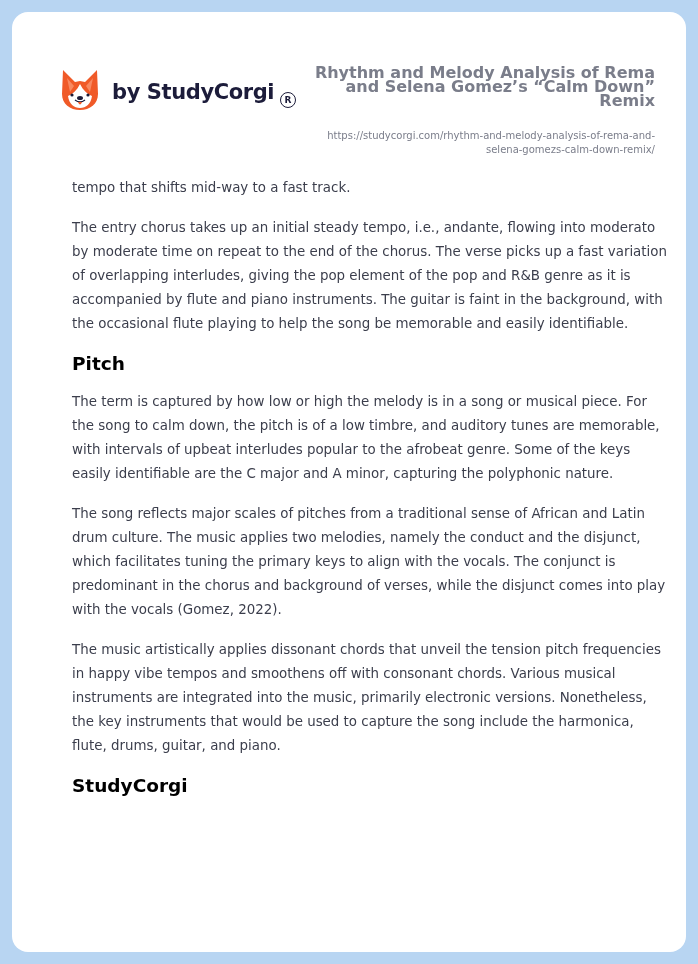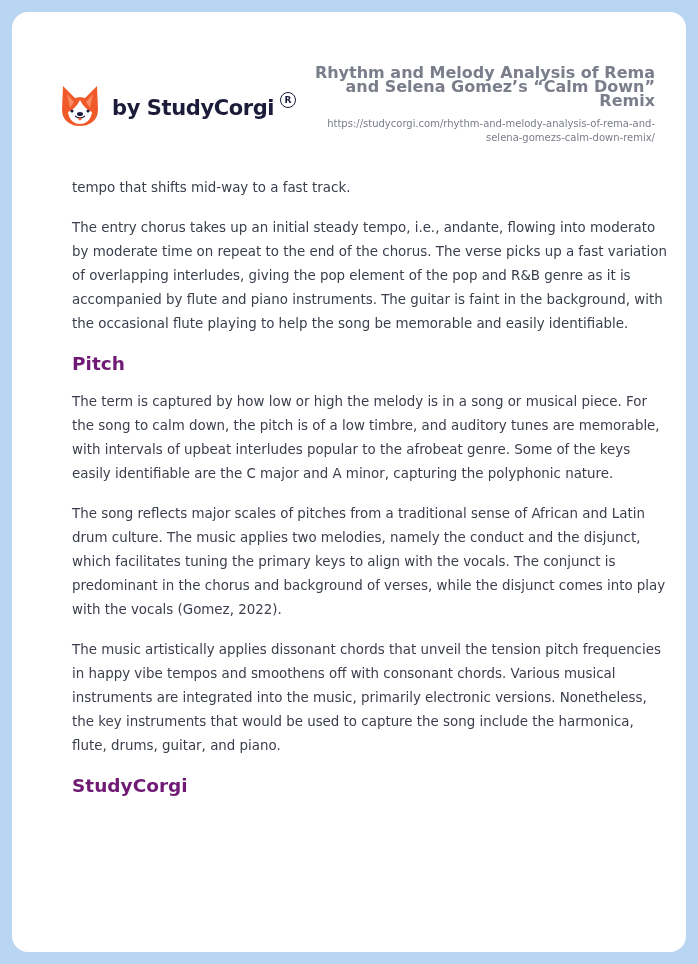--- a/index.html
+++ b/index.html
@@ -17,21 +17,21 @@
     background: #ffffff;
     border-radius: 16px;
     overflow: hidden;
   }
   .header {
     position: absolute;
     left: 0; top: 0; width: 674px; height: 150px;
   }
   .logo {
     position: absolute;
-    left: 48px; top: 72px;
+    left: 48px; top: 56px;
     display: flex; align-items: center;
   }
   .logo svg { display: block; }
   .brand {
     margin-left: 12px;
     font-family: "DejaVu Sans", sans-serif;
     font-weight: bold;
     font-size: 21px;
     color: #1c1c3a;
     letter-spacing: -0.4px;
@@ -58,21 +58,21 @@
     text-align: right;
   }
   .meta-title {
     font-family: "DejaVu Sans", sans-serif;
     font-weight: bold;
     font-size: 16px;
     line-height: 14px;
     color: #7a7d8a;
   }
   .meta-url {
-    margin-top: 9px;
+    margin-top: 21px;
     font-family: "DejaVu Sans", sans-serif;
     font-size: 10px;
     line-height: 14px;
     color: #7a7d8a;
   }
   .content {
     position: absolute;
     left: 60px; top: 164px;
     width: 600px;
     color: #3b3e4c;
@@ -80,21 +80,21 @@
     font-size: 13.4px;
     line-height: 24px;
   }
   .content p { margin: 0 0 16px 0; }
   .content h2 {
     margin: 4px 0 14px 0;
     font-family: "DejaVu Sans", sans-serif;
     font-weight: bold;
     font-size: 18.5px;
     line-height: 24px;
-    color: #701a75;
+    color: #000000;
   }
 </style>
 </head>
 <body>
 
 <div class="card">
   <div class="header">
     <div class="logo">
       <span>
         <svg width="40" height="44" viewBox="0 0 40 44">

